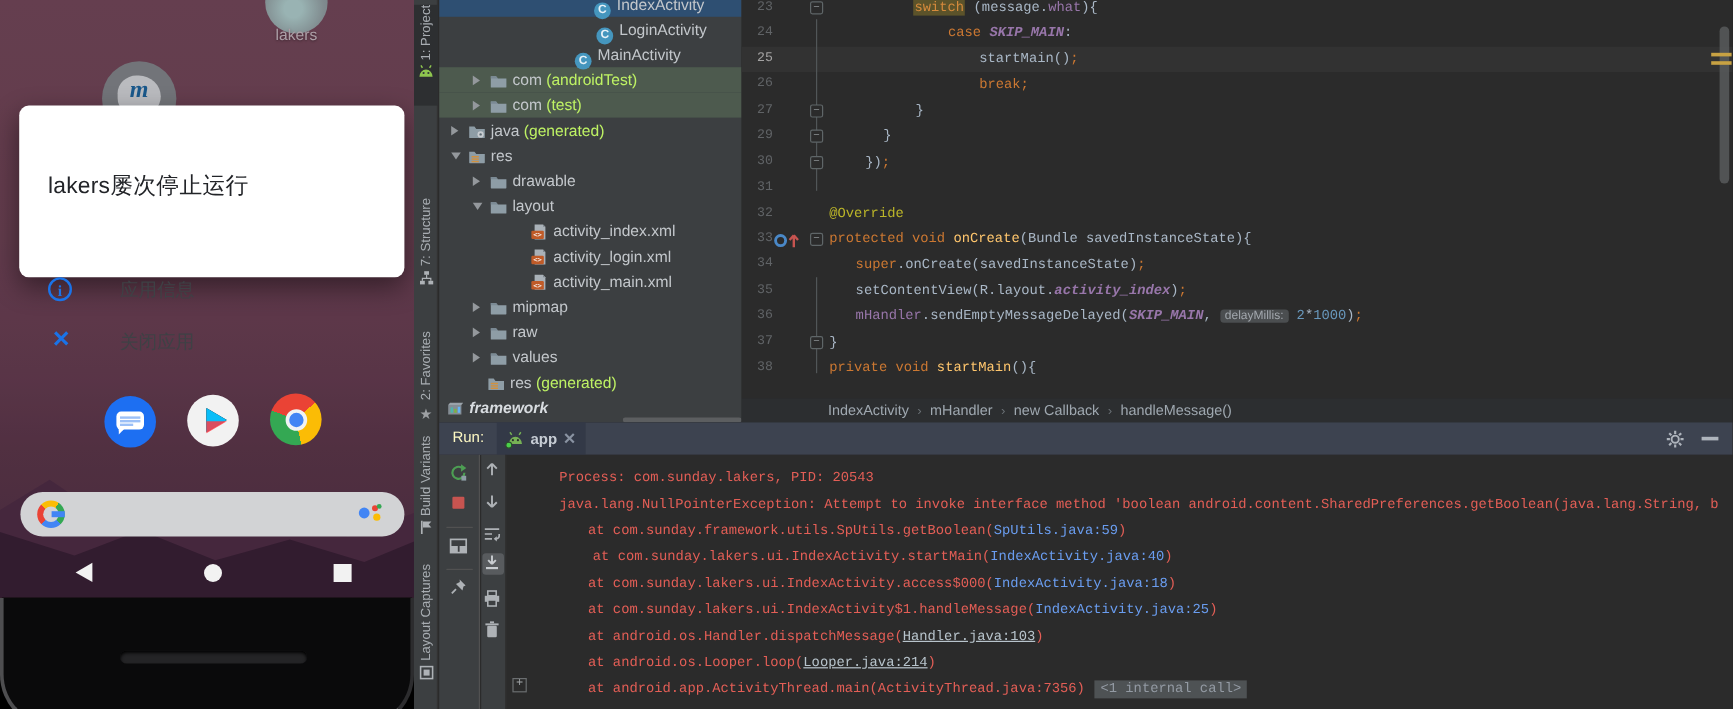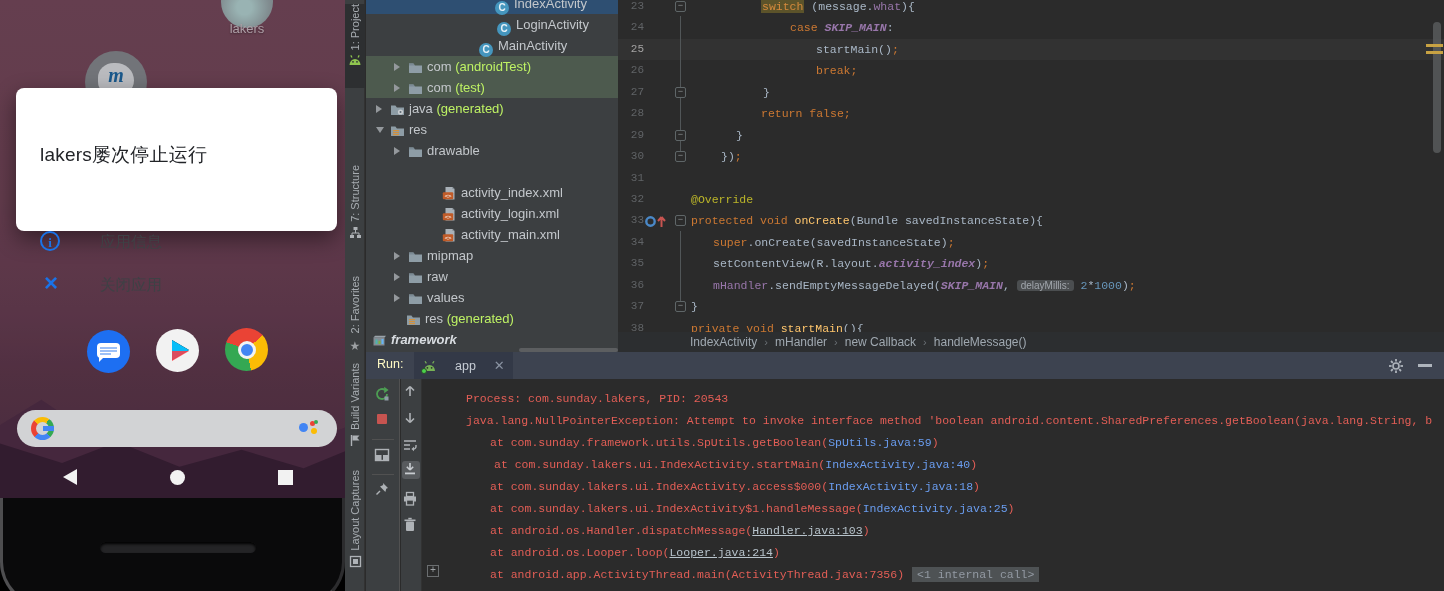--- a/index.html
+++ b/index.html
@@ -129,21 +129,21 @@
   #breadcrumbs{position:absolute;left:618px;top:332px;width:826px;height:20px;background:#2c2e30;
     color:#9fa8b0;font-size:12px;line-height:20px;white-space:nowrap;padding-left:72px;}
   #breadcrumbs .sep{color:#6b7176;margin:0 7px;font-size:11px;}
   #breadcrumbs .crumb{cursor:pointer;}
 
   
   #run-panel{position:absolute;left:366px;top:352px;width:1078px;height:239px;background:#2b2b2b;}
   #run-header{position:absolute;left:0;top:0;width:1078px;height:27px;background:#3d4350;}
   #run-label{position:absolute;left:11px;top:5px;color:#fef9c3;font-size:12.5px;}
   #run-tab{position:absolute;left:48px;top:0;height:27px;padding:0 8px;background:#333947;
-    display:flex;align-items:center;gap:18px;cursor:pointer;}
+    display:flex;align-items:center;gap:5px;cursor:pointer;font-weight:bold;}
   #run-tab .tab-text{color:#c6ccd4;font-size:12.5px;}
   .tab-android{position:relative;width:15px;height:13px;display:inline-block;}
   .tab-android .dot{position:absolute;left:-1px;bottom:-2px;width:6px;height:6px;border-radius:50%;background:#4ad24a;border:1px solid #2c4a2c;}
   #run-tab .tab-close{color:#8a93a2;font-size:13px;line-height:13px;cursor:pointer;}
   #run-gear{position:absolute;right:40px;top:6px;width:16px;height:16px;cursor:pointer;}
   #run-min{position:absolute;right:12px;top:12px;width:14px;height:2.5px;background:#aeb4bc;cursor:pointer;}
 
   #run-toolbar1{position:absolute;left:0;top:27px;width:34px;height:212px;background:#3c3f41;border-right:1px solid #515151;}
   #run-toolbar2{position:absolute;left:35px;top:27px;width:20px;height:212px;background:#3c3f41;}
   .tb-btn{position:absolute;width:18px;height:18px;cursor:pointer;}
@@ -331,20 +331,28 @@
       </div>
       <div class="tree-row" style="top: 182px;">
         <span class="tree-ic" style="left:76px"><svg width="14" height="14" viewBox="0 0 14 14">
             <path d="M3.5 1h7l2 2v10.5h-9z" fill="#a9b1b8"></path>
             <path d="M10.5 1l2 2h-2z" fill="#7f878e"></path>
             <rect x="0.8" y="6.2" width="10.4" height="7" rx="1" fill="#c05b28"></rect>
             <text x="6" y="11.6" font-size="6" font-family="monospace" fill="#fff" text-anchor="middle">&lt;&gt;</text>
           </svg></span>
         <span class="tree-text" style="left:95px">activity_index.xml</span>
       </div>
+      <div class="tree-row" style="top: 161px;">
+        <span class="twisty down" style="left:28px"></span>
+        <span class="tree-ic" style="left:42px"><svg width="15" height="13" viewBox="0 0 15 13">
+            <path d="M1 2.5h4.4l1.5 1.9H14v7.1a.5.5 0 0 1-.5.5h-12a.5.5 0 0 1-.5-.5z" fill="#8e9da6"></path>
+            <path d="M1 2.5h4.4l1.5 1.9H1z" fill="#7b8a94"></path>
+          </svg></span>
+        <span class="tree-text" style="left:61px">layout</span>
+      </div>
       <div class="tree-row" style="top: 140px;">
         <span class="twisty right" style="left:28px"></span>
         <span class="tree-ic" style="left:42px"><svg width="15" height="13" viewBox="0 0 15 13">
             <path d="M1 2.5h4.4l1.5 1.9H14v7.1a.5.5 0 0 1-.5.5h-12a.5.5 0 0 1-.5-.5z" fill="#8e9da6"></path>
             <path d="M1 2.5h4.4l1.5 1.9H1z" fill="#7b8a94"></path>
           </svg></span>
         <span class="tree-text" style="left:61px">drawable</span>
       </div>
       <div class="tree-row" style="top: 119px;">
         <span class="twisty down" style="left:10px"></span>
@@ -396,21 +404,20 @@
     <div id="tree-hscroll"></div>
   </div>
 
   <div id="editor">
     <div id="ed-lines">
         <div class="ed-row"><span class="ed-num">23</span><span class="ed-fold">−</span><span class="ed-code" style="padding-left:70px"><span class="s-kwhl">switch</span><span class="s-p"> (message.</span><span class="s-field">what</span><span class="s-p">){</span></span></div>
         <div class="ed-row"><span class="ed-num">24</span><span class="ed-code" style="padding-left:99px"><span class="s-kw">case </span><span class="s-const">SKIP_MAIN</span><span class="s-p">:</span></span></div>
         <div class="ed-row current"><span class="ed-num">25</span><span class="ed-code" style="padding-left:125px"><span class="s-p">startMain()</span><span class="s-kw">;</span></span></div>
         <div class="ed-row"><span class="ed-num">26</span><span class="ed-code" style="padding-left:125px"><span class="s-kw">break</span><span class="s-kw">;</span></span></div>
         <div class="ed-row"><span class="ed-num">27</span><span class="ed-fold">−</span><span class="ed-code" style="padding-left:72px"><span class="s-p">}</span></span></div>
-        <div class="ed-row"><span class="ed-num">28</span><span class="ed-code" style="padding-left:70px"><span class="s-kw">return false</span><span class="s-kw">;</span></span></div>
         <div class="ed-row"><span class="ed-num">29</span><span class="ed-fold">−</span><span class="ed-code" style="padding-left:45px"><span class="s-p">}</span></span></div>
         <div class="ed-row"><span class="ed-num">30</span><span class="ed-fold">−</span><span class="ed-code" style="padding-left:30px"><span class="s-p">})</span><span class="s-kw">;</span></span></div>
         <div class="ed-row"><span class="ed-num">31</span><span class="ed-code" style="padding-left:0px"></span></div>
         <div class="ed-row"><span class="ed-num">32</span><span class="ed-code" style="padding-left:0px"><span class="s-ann">@Override</span></span></div>
         <div class="ed-row"><span class="ed-num">33</span><span class="ed-ovr"><svg width="13" height="13" viewBox="0 0 13 13">
               <circle cx="6.5" cy="6.5" r="4.2" fill="none" stroke="#4a88c7" stroke-width="2.4"></circle>
             </svg><svg width="9" height="14" viewBox="0 0 9 14">
               <path d="M4.5 13V3M4.5 3L1 7M4.5 3L8 7" fill="none" stroke="#c75450" stroke-width="2"></path>
             </svg></span><span class="ed-fold">−</span><span class="ed-code" style="padding-left:0px"><span class="s-kw">protected void </span><span class="s-decl">onCreate</span><span class="s-p">(Bundle savedInstanceState){</span></span></div>
         <div class="ed-row"><span class="ed-num">34</span><span class="ed-code" style="padding-left:22px"><span class="s-kw">super</span><span class="s-p">.onCreate(savedInstanceState)</span><span class="s-kw">;</span></span></div>

